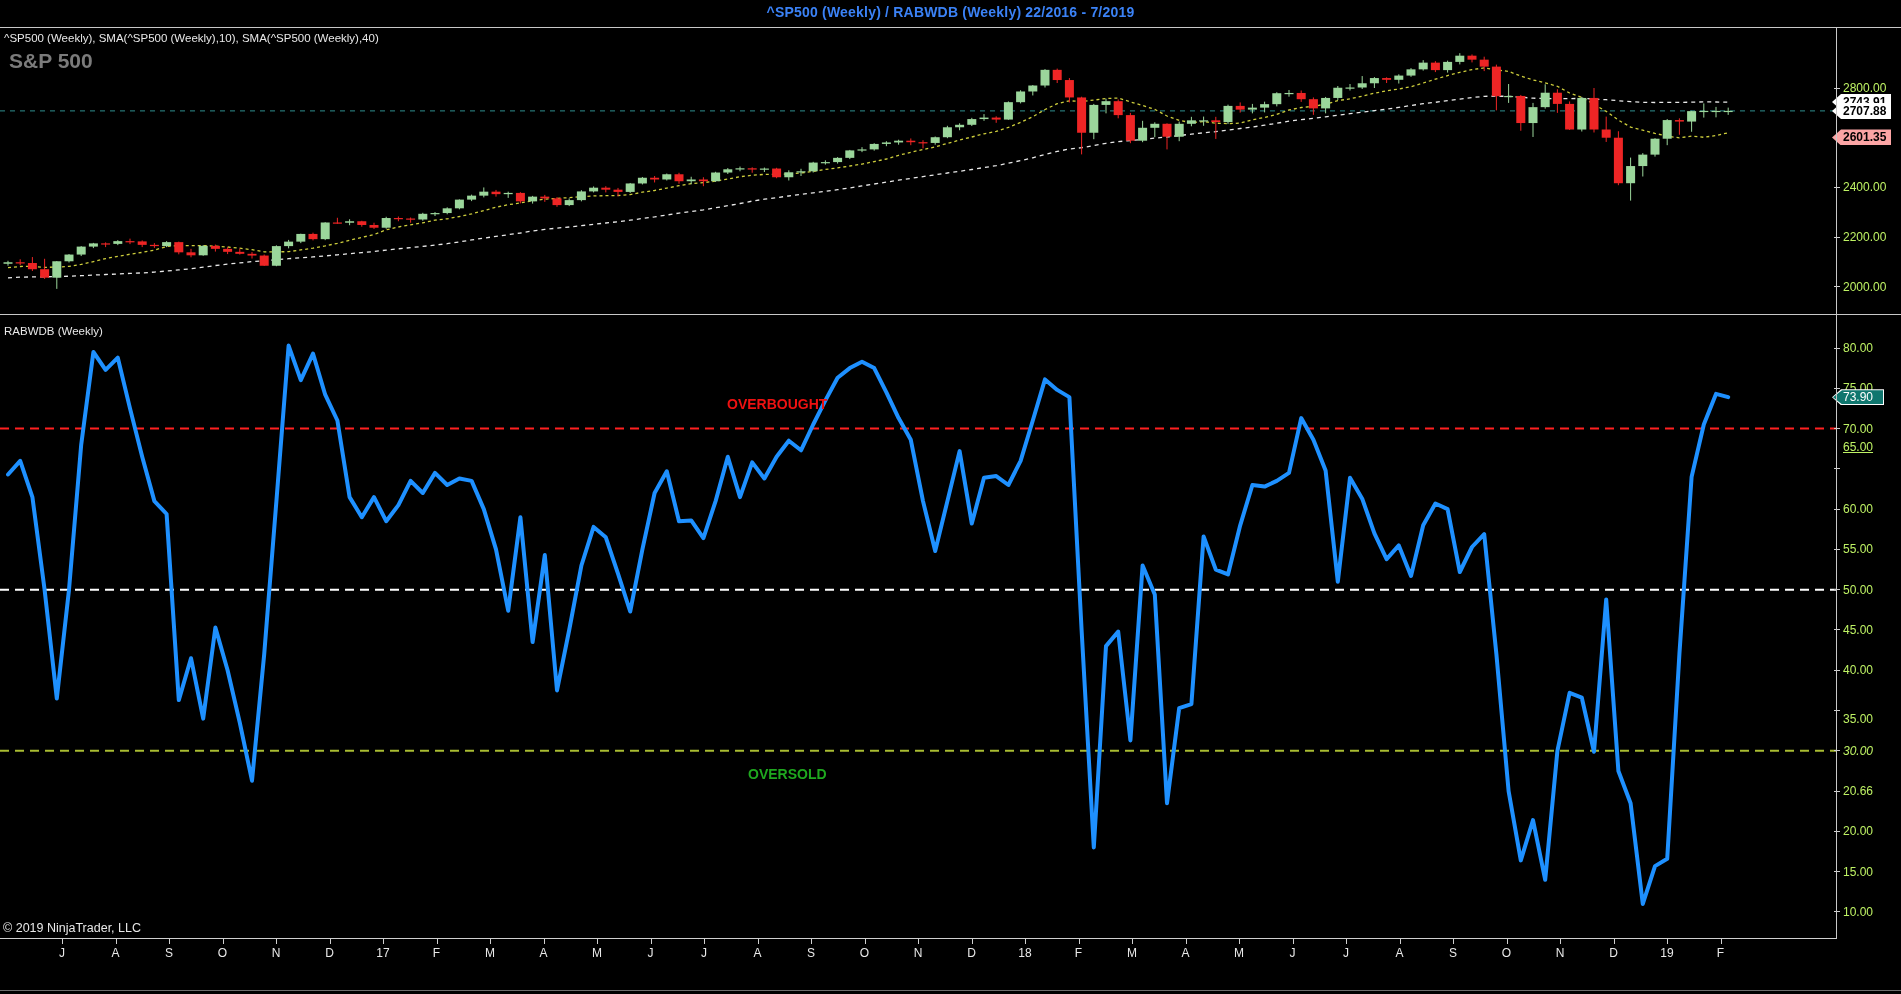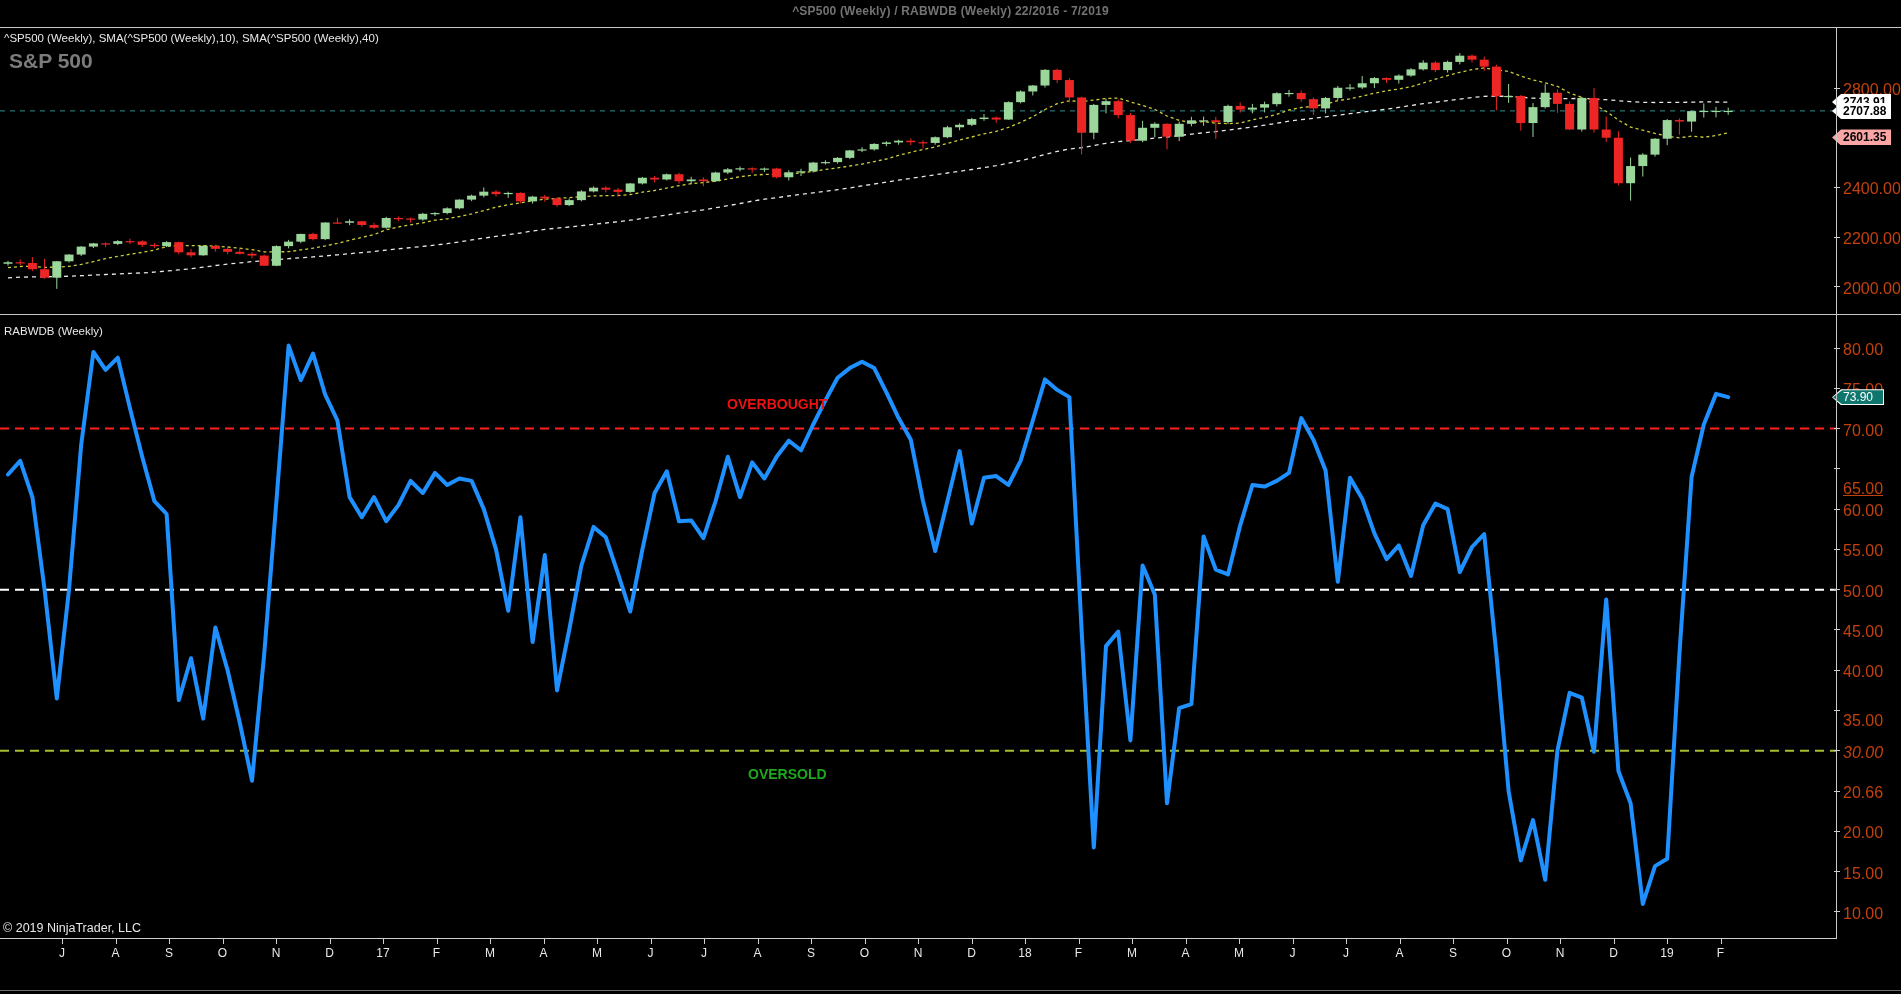--- a/index.html
+++ b/index.html
@@ -1,26 +1,26 @@
 <!DOCTYPE html>
 <html><head>
 <meta charset="utf-8">
 <style>
   html,body{margin:0;padding:0;background:#000;}
   #app{position:relative;width:1901px;height:994px;background:#000;overflow:hidden;
        font-family:"Liberation Sans",sans-serif;}
-  .ttl{position:absolute;top:4px;left:0;width:100%;text-align:center;color:#737373;
-       font-size:12px;font-weight:600;letter-spacing:.2px;}
+  .ttl{position:absolute;top:4px;left:0;width:100%;text-align:center;color:#3b82f6;
+       font-size:14px;font-weight:600;letter-spacing:.2px;}
   .hline{position:absolute;left:0;width:1901px;height:1px;background:#c8c8c8;}
   .legend{position:absolute;left:4px;color:#e8e8e8;font-size:11.5px;white-space:pre;}
   .watermark{position:absolute;left:9px;top:49px;color:#7b7b7b;font-size:21px;font-weight:bold;}
   .footer{position:absolute;left:3px;top:921px;color:#e8e8e8;font-size:12.5px;}
   .ob{position:absolute;color:#ee1111;font-weight:bold;font-size:14px;}
   .os{position:absolute;color:#1fa81f;font-weight:bold;font-size:14px;}
-  .axis-label{position:absolute;color:#c2410c;font-size:16px;white-space:nowrap;}
+  .axis-label{position:absolute;color:#bef264;font-size:12px;white-space:nowrap;}
   .axis-tick{position:absolute;width:6px;height:1px;background:#d0d0d0;}
   .pbox{position:absolute;left:1832px;height:16px;line-height:16px;font-size:12px;font-weight:bold;
         color:#000;padding:0 5px 0 11px;clip-path:polygon(0 50%,9px 0,100% 0,100% 100%,9px 100%);}
   .pbox-dark{position:absolute;left:1832px;height:16px;}
   .pbox-dark .outer{width:100%;height:100%;background:#fff;
         clip-path:polygon(0 50%,9px 0,100% 0,100% 100%,9px 100%);}
   .pbox-dark .inner{position:absolute;left:1px;top:1px;right:1px;bottom:1px;background:#0f766e;
         color:#fff;font-size:12px;line-height:14px;padding:0 4px 0 10px;
         clip-path:polygon(0 50%,9px 0,100% 0,100% 100%,9px 100%);}
   .xlab{position:absolute;top:946px;color:#e9e9e9;font-size:12px;transform:translateX(-50%);}
@@ -347,21 +347,21 @@
       <div class="axis-label" style="left: 1843px; top: 230.16px;">2200.00</div>
       <div class="axis-tick" style="left: 1834px; top: 286.38px;"></div>
       <div class="axis-label" style="left: 1843px; top: 279.88px;">2000.00</div>
       <div class="axis-tick" style="left: 1834px; top: 347.5px;"></div>
       <div class="axis-label" style="left: 1843px; top: 341px;">80.00</div>
       <div class="axis-tick" style="left: 1834px; top: 387.785px;"></div>
       <div class="axis-label" style="left: 1843px; top: 381.285px;">75.00</div>
       <div class="axis-tick" style="left: 1834px; top: 428.07px;"></div>
       <div class="axis-label" style="left: 1843px; top: 421.57px;">70.00</div>
       <div class="axis-tick" style="left: 1834px; top: 468.355px;"></div>
-      <div class="axis-label" style="left: 1843px; top: 480px; text-decoration: underline;">65.00</div>
+      <div class="axis-label" style="left: 1843px; top: 440px; text-decoration: underline;">65.00</div>
       <div class="axis-tick" style="left: 1834px; top: 508.64px;"></div>
       <div class="axis-label" style="left: 1843px; top: 502.14px;">60.00</div>
       <div class="axis-tick" style="left: 1834px; top: 548.925px;"></div>
       <div class="axis-label" style="left: 1843px; top: 542.425px;">55.00</div>
       <div class="axis-tick" style="left: 1834px; top: 589.21px;"></div>
       <div class="axis-label" style="left: 1843px; top: 582.71px;">50.00</div>
       <div class="axis-tick" style="left: 1834px; top: 629.495px;"></div>
       <div class="axis-label" style="left: 1843px; top: 622.995px;">45.00</div>
       <div class="axis-tick" style="left: 1834px; top: 669.78px;"></div>
       <div class="axis-label" style="left: 1843px; top: 663.28px;">40.00</div>

